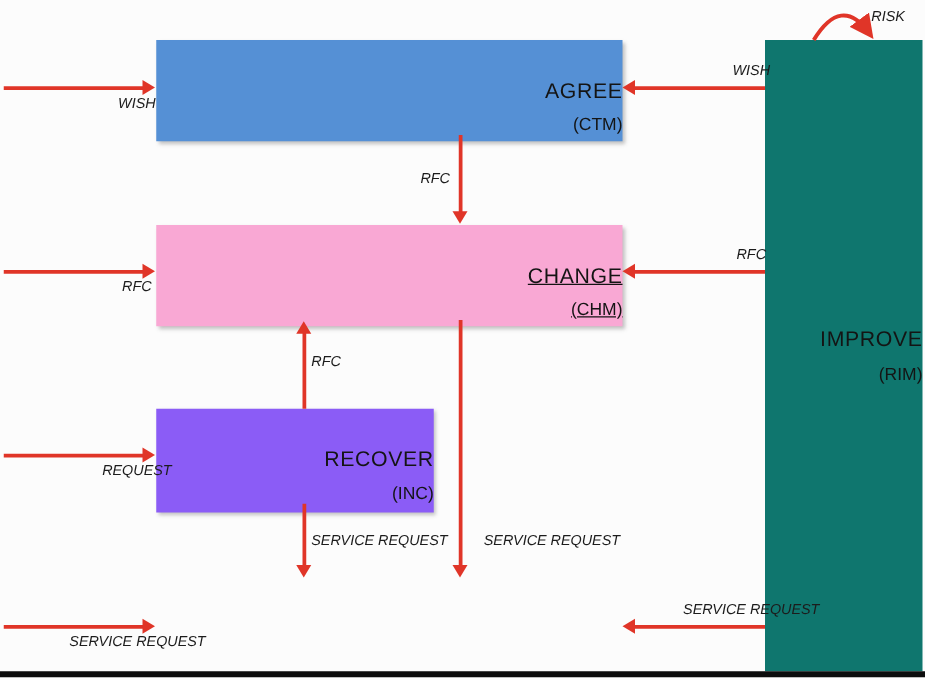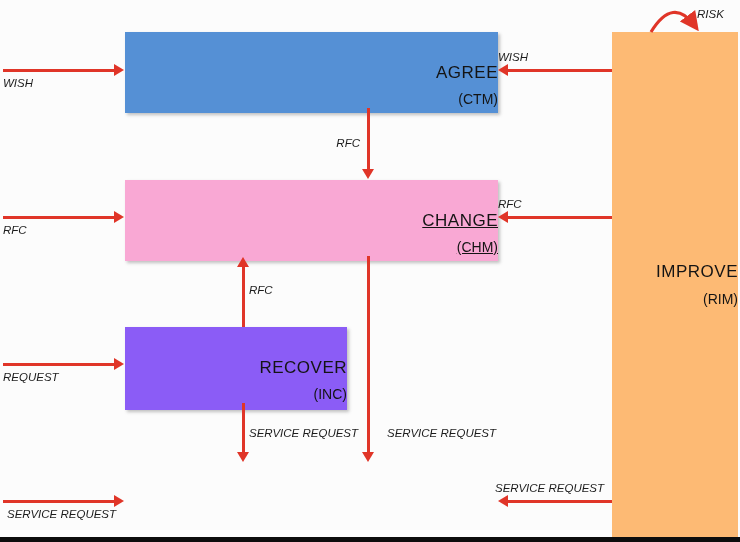--- a/index.html
+++ b/index.html
@@ -29,21 +29,21 @@
   }
   .node .subtitle{
     font-size:14px;
     line-height:18px;
     margin-top:7px;
   }
   .node-agree  {left:125px;top:32px; width:373px;height:76px;background:#5590d5;padding-bottom:5px;}
   .node-change {left:125px;top:180px;width:373px;height:76px;background:#f9a8d4;padding-bottom:5px;text-decoration:underline;}
   .node-recover{left:125px;top:327px;width:222px;height:76px;background:#8b5cf6;padding-bottom:7px;}
   .node-operate{left:125px;top:464px;width:373px;height:73px;background:#8cbf4c;padding-bottom:4px;}
-  .node-improve{left:612px;top:32px; width:126px;height:505px;background:#fdba74;justify-content:center;box-shadow:none;}
+  .node-improve{left:612px;top:32px; width:126px;height:505px;background:#0f766e;justify-content:center;box-shadow:none;}
   .node-improve .subtitle{margin-top:8px;}
 
   
   .arrow{position:absolute;}
   .h-arrow .shaft{
     position:absolute;top:5px;left:0;right:6px;height:3px;background:#e03528;
   }
   .h-arrow.to-right .shaft{right:7px;left:0;}
   .h-arrow.to-left  .shaft{left:7px;right:0;}
   .h-arrow .head{
@@ -66,21 +66,21 @@
   .v-arrow.to-up   .head{top:0;   border-bottom:10px solid #e03528;}
 
   
   .edge-label{
     position:absolute;
     font-size:11.5px;
     color:#1c1c1c;
     white-space:nowrap;
     font-style:italic;
   }
-  .lbl-center{text-align:left;}
+  .lbl-center{text-align:center;padding-left:46px;}
   .lbl-right{text-align:right;}
 
   .risk-loop{position:absolute;left:645px;top:5px;width:58px;height:28px;}
 
   .bottom-bar{
     position:absolute;left:0;top:537px;width:740px;height:5px;
     background:#0d0d0d;
   }
 </style>
 </head>

